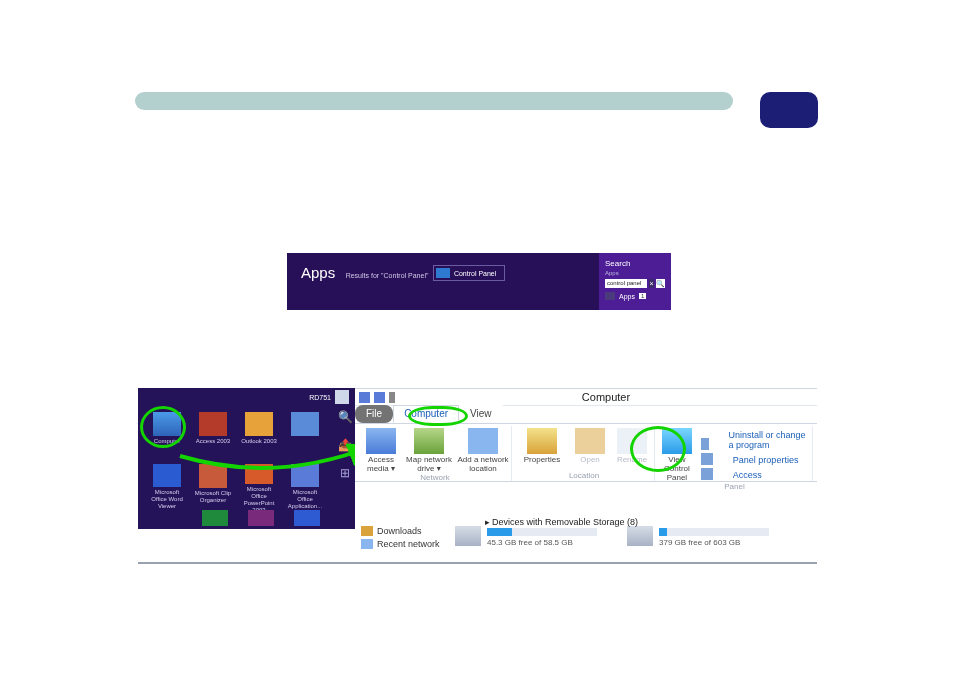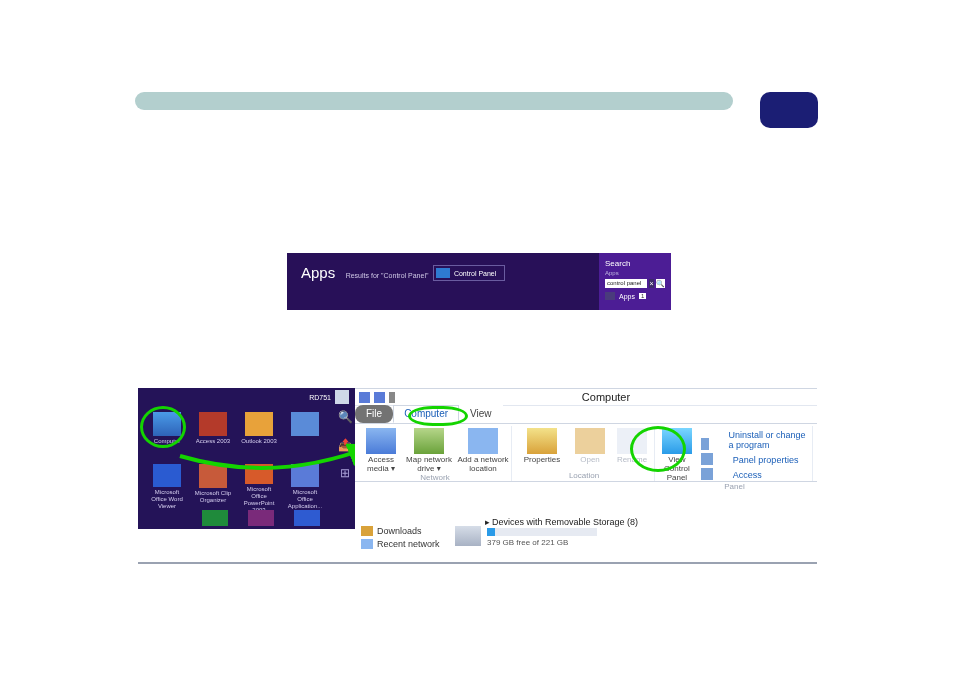--- a/index.html
+++ b/index.html
@@ -451,23 +451,32 @@
         <div class="nrow">
             <span class="nico rp"></span>
             <span>Recent network</span>
           </div>
       </div>
       <div class="ex-drives">
         <div class="dcol">
           <div class="dico"></div>
           <div class="dinfo">
             <div class="dbar">
+                <div class="fill" style="width:23%"></div>
+              </div>
+            <div>45.3 GB free of 58.5 GB</div>
+          </div>
+        </div>
+        <div class="dcol">
+          <div class="dico"></div>
+          <div class="dinfo">
+            <div class="dbar">
                 <div class="fill" style="width:7%"></div>
               </div>
-            <div>379 GB free of 221 GB</div>
+            <div>379 GB free of 603 GB</div>
           </div>
         </div>
       </div>
       <div class="section-caption">▸ Devices with Removable Storage (8)</div>
     </div>
   </div>
 </div>
 
 <div class="hr-bottom"></div>
 

